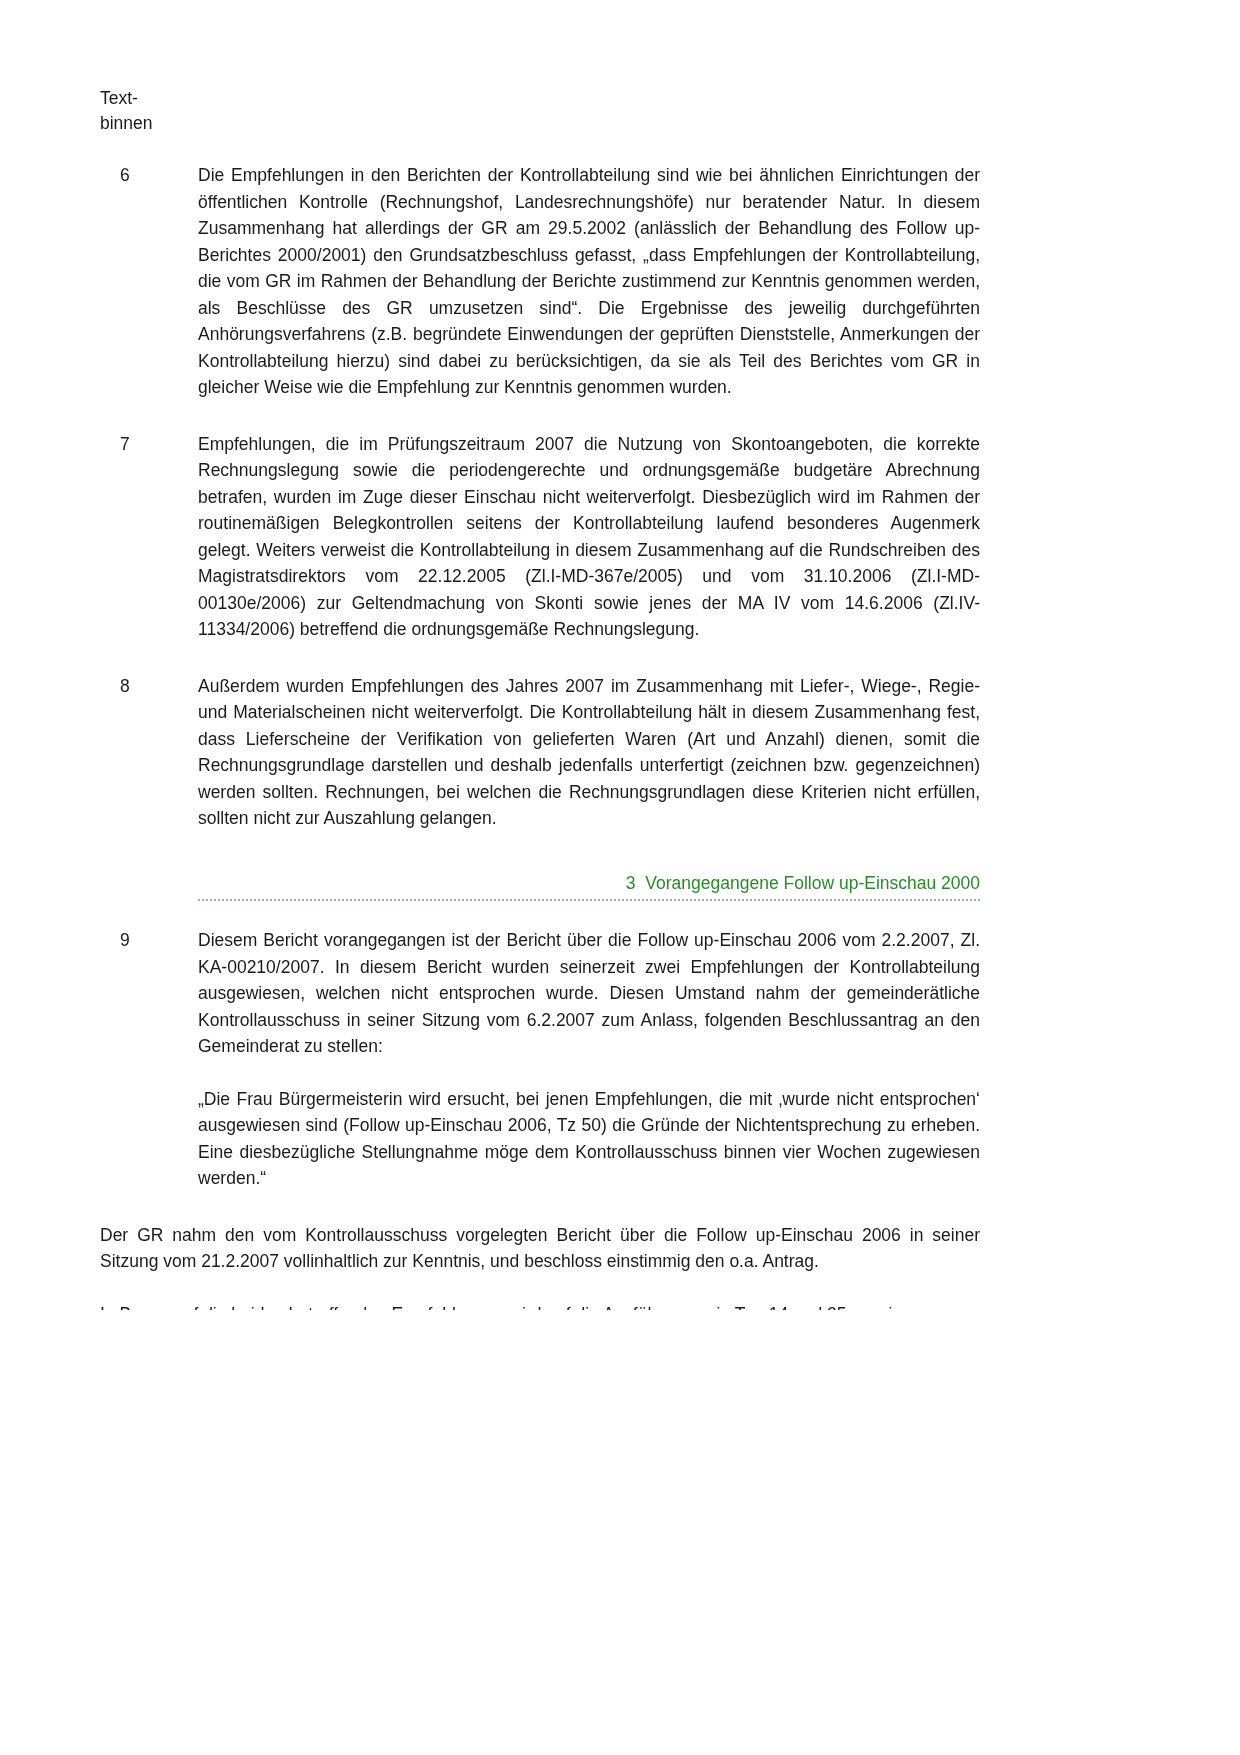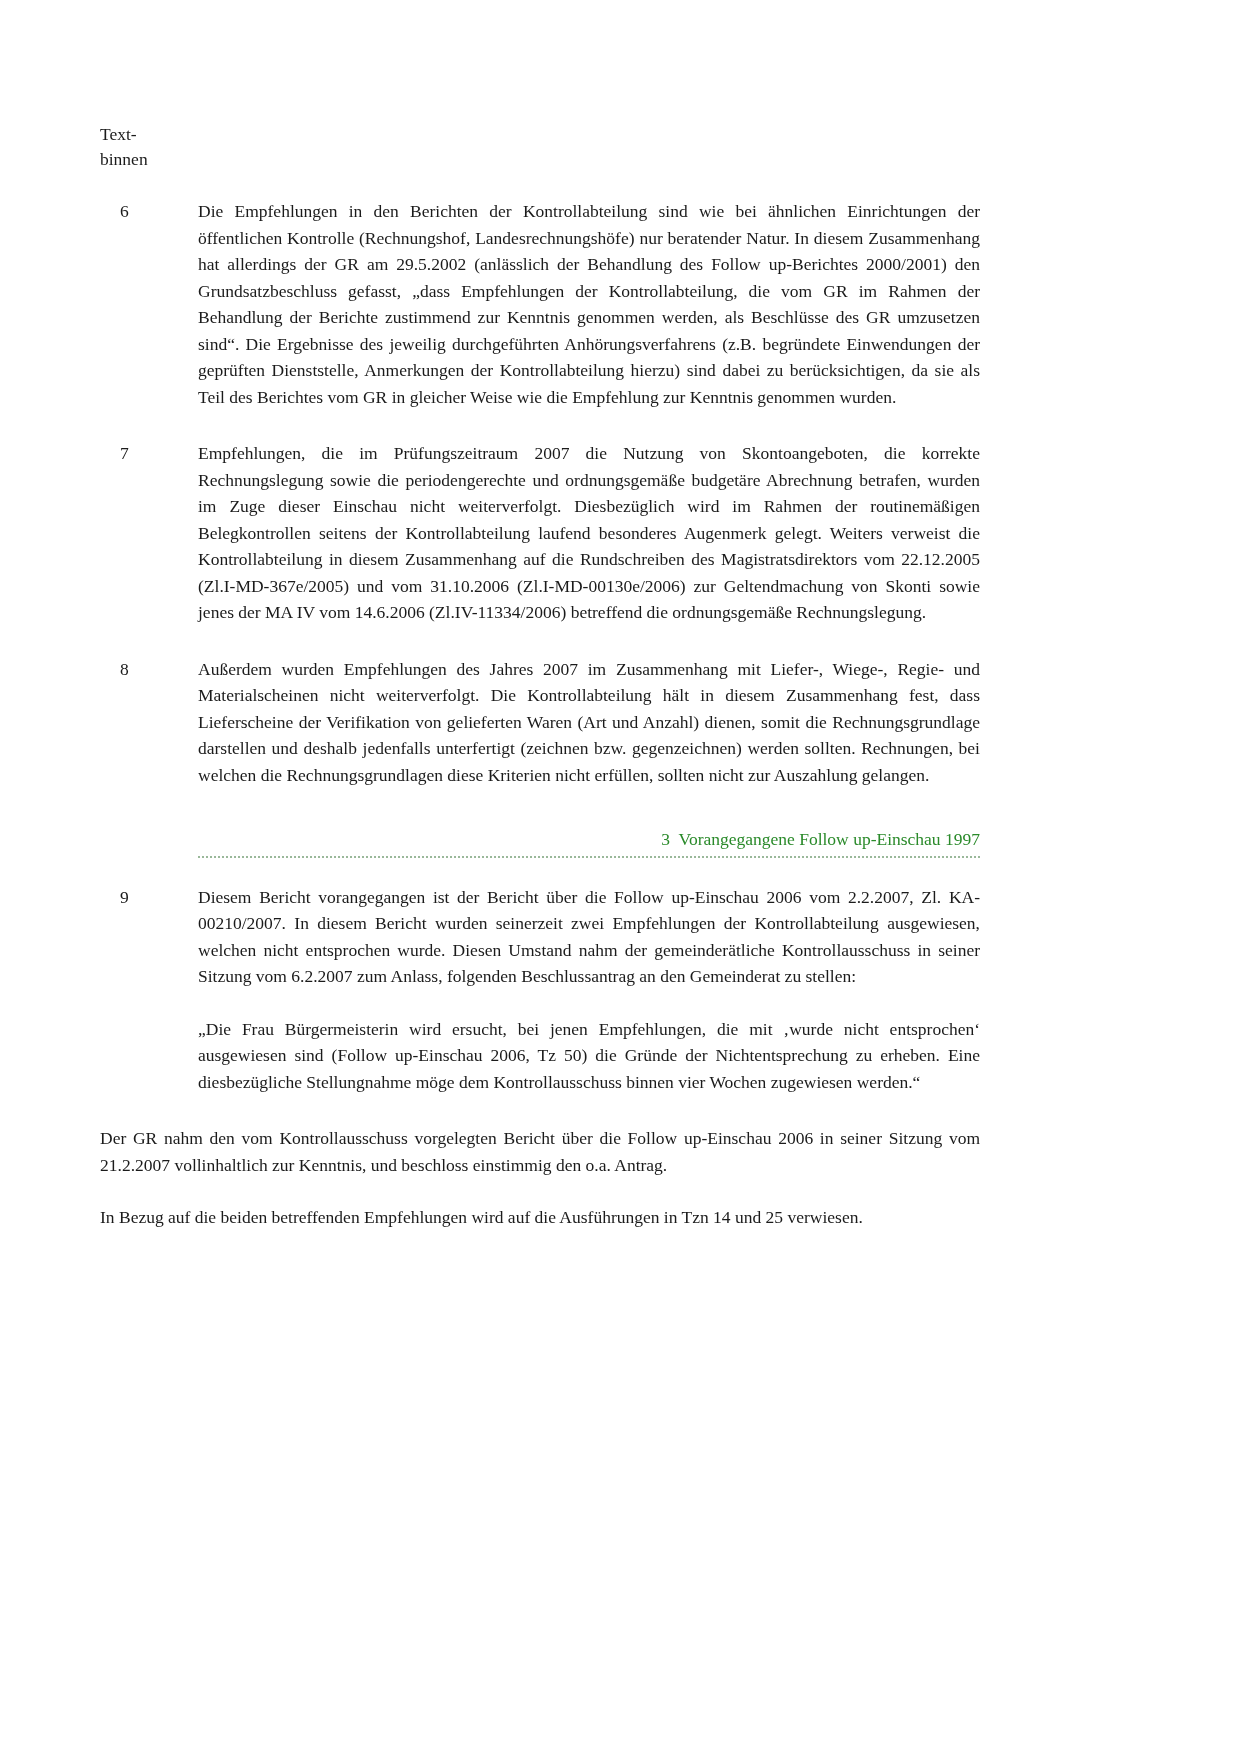--- a/index.html
+++ b/index.html
@@ -2,26 +2,25 @@
 <html lang="de"><head>
 <meta charset="utf-8">
 <style>
   * { margin: 0; padding: 0; box-sizing: border-box; }
   html, body { background: #ffffff; }
   .page {
     position: relative;
     width: 1240px;
     height: 1310px;
     background: #ffffff;
-    font-family: Liberation Serif, serif;
+    font-family: Liberation Sans, sans-serif;
     font-size: 17.5px;
     line-height: 26.5px;
     color: #1b1b1b;
     overflow: hidden;
-    margin-top: 36px;
   }
   .content {
     position: absolute;
     left: 100px;
     top: 86px;
     width: 880px; 
   }
   .margin-label {
     padding-left: 0;
     margin-bottom: 26px;
@@ -107,21 +106,21 @@
       </div>
     </div>
 
     <div class="para">
       <div class="tz">8</div>
       <div class="body">
         <p>Außerdem wurden Empfehlungen des Jahres 2007 im Zusammenhang mit Liefer-, Wiege-, Regie- und Materialscheinen nicht weiterverfolgt. Die Kontrollabteilung hält in diesem Zusammenhang fest, dass Lieferscheine der Verifikation von gelieferten Waren (Art und Anzahl) dienen, somit die Rechnungsgrundlage darstellen und deshalb jedenfalls unterfertigt (zeichnen bzw. gegenzeichnen) werden sollten. Rechnungen, bei welchen die Rechnungsgrundlagen diese Kriterien nicht erfüllen, sollten nicht zur Auszahlung gelangen.</p>
       </div>
     </div>
 
-    <div class="section-heading">3  Vorangegangene Follow up-Einschau 1997</div>
+    <div class="section-heading">3  Vorangegangene Follow up-Einschau 2000</div>
 
     <div class="para">
       <div class="tz">9</div>
       <div class="body">
         <p>Diesem Bericht vorangegangen ist der Bericht über die Follow up-Einschau 2006 vom 2.2.2007, Zl. KA-00210/2007. In diesem Bericht wurden seinerzeit zwei Empfehlungen der Kontrollabteilung ausgewiesen, welchen nicht entsprochen wurde. Diesen Umstand nahm der gemeinderätliche Kontrollausschuss in seiner Sitzung vom 6.2.2007 zum Anlass, folgenden Beschlussantrag an den Gemeinderat zu stellen:</p>
         <p>„Die Frau Bürgermeisterin wird ersucht, bei jenen Empfehlungen, die mit ‚wurde nicht entsprochen‘ ausgewiesen sind (Follow up-Einschau 2006, Tz 50) die Gründe der Nichtentsprechung zu erheben. Eine diesbezügliche Stellungnahme möge dem Kontrollausschuss binnen vier Wochen zugewiesen werden.“</p>
       </div>
     </div>
 
     <div class="para">

